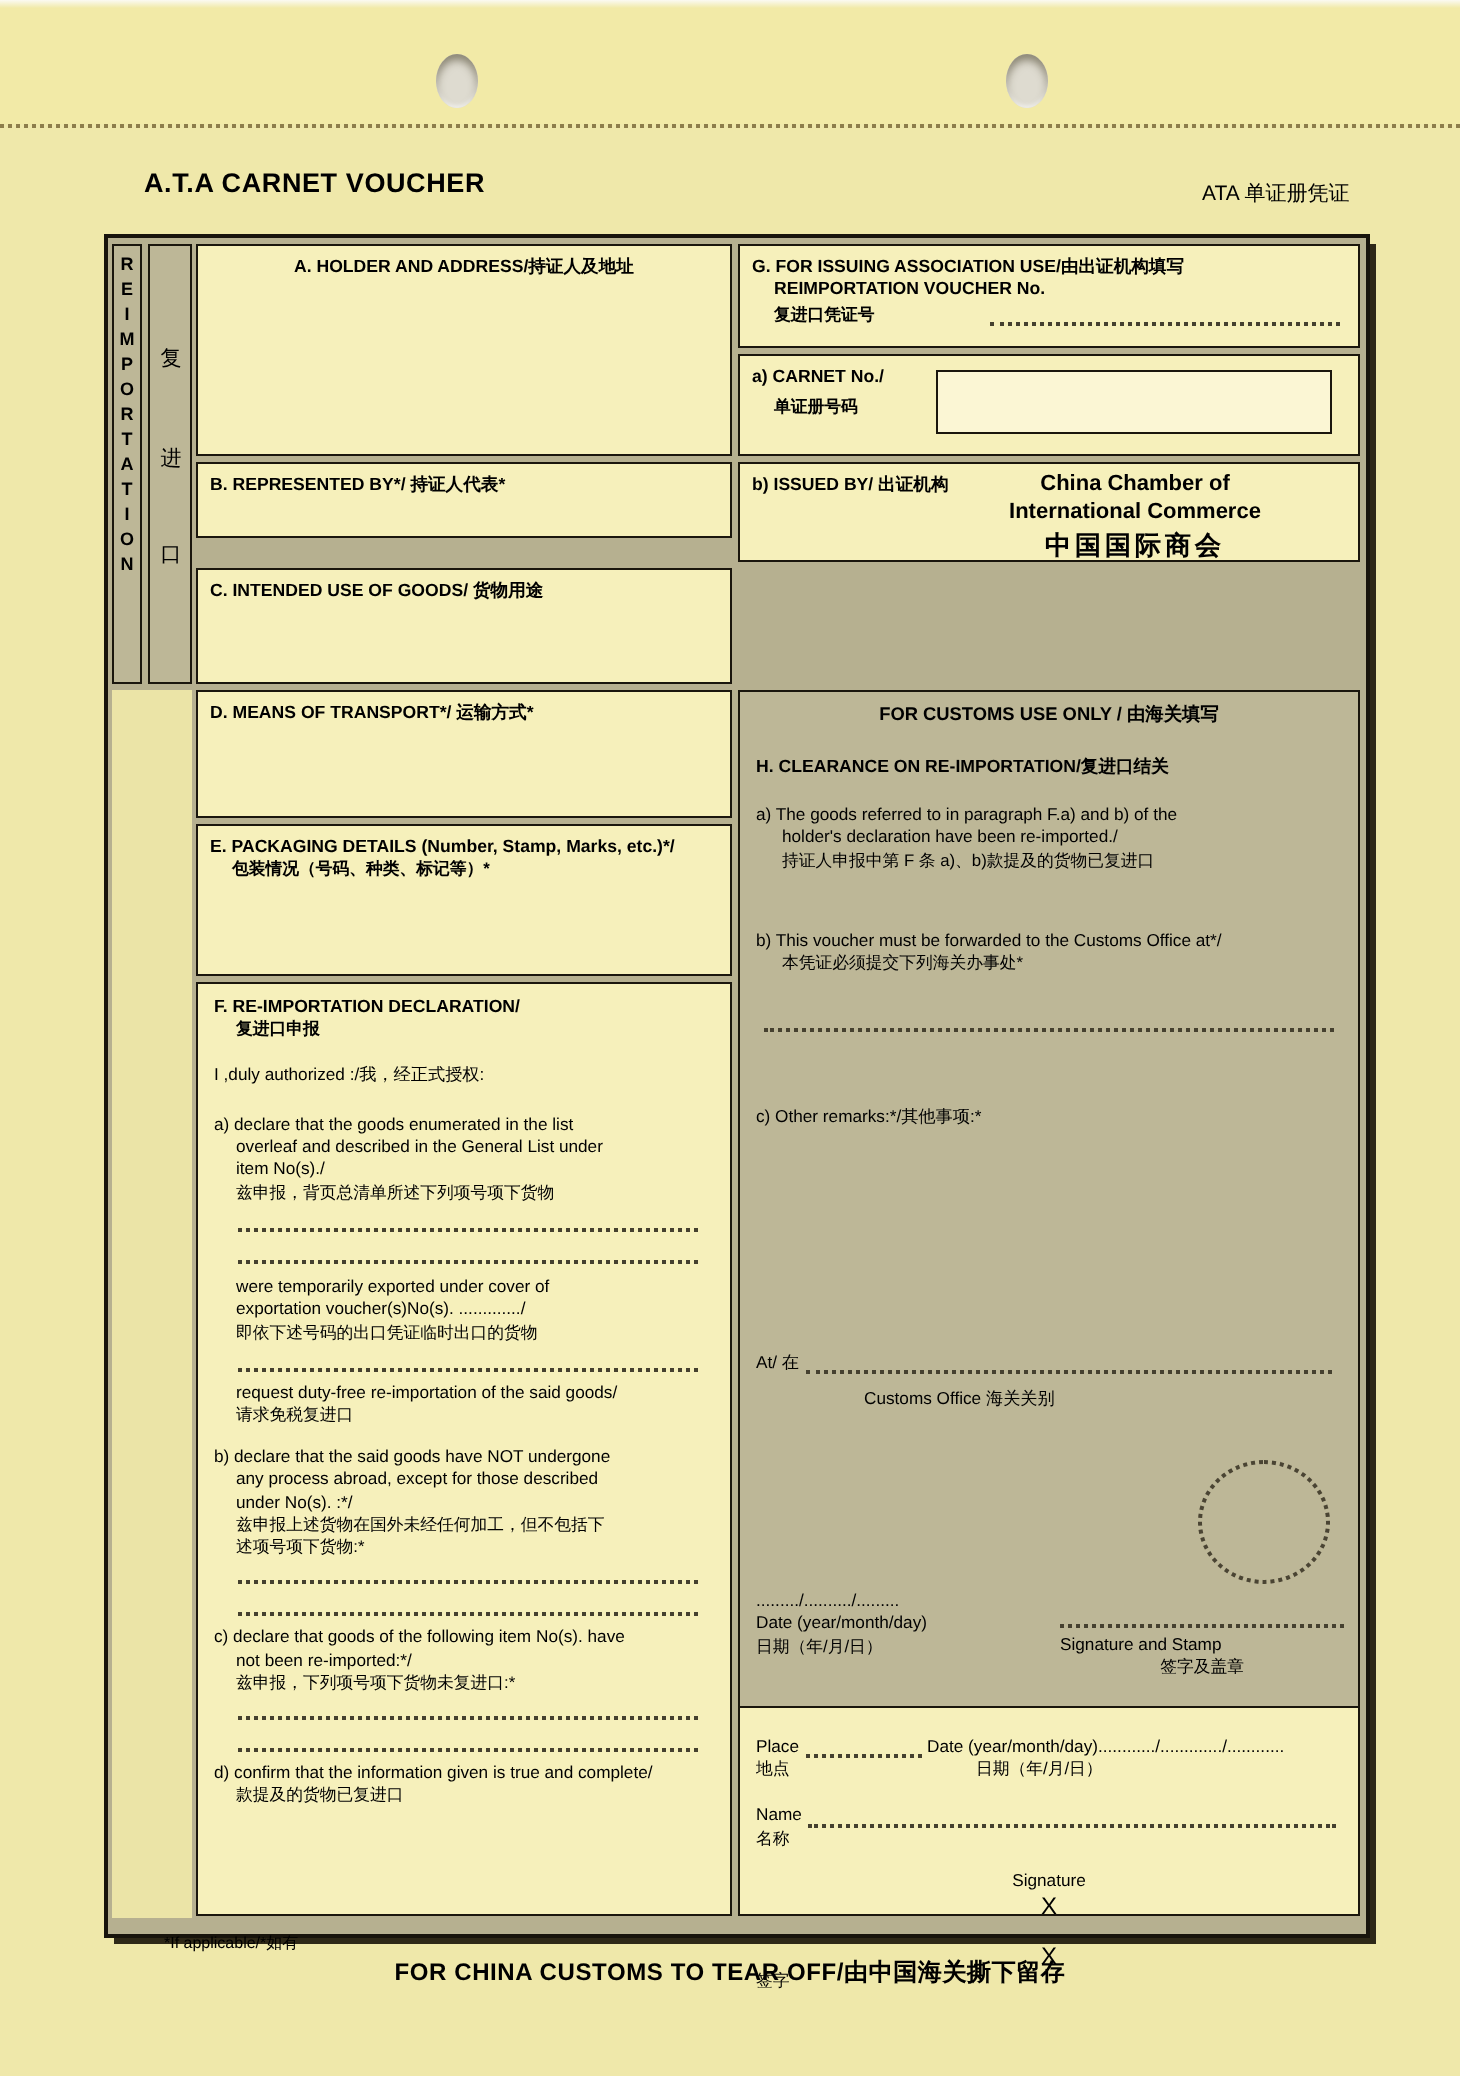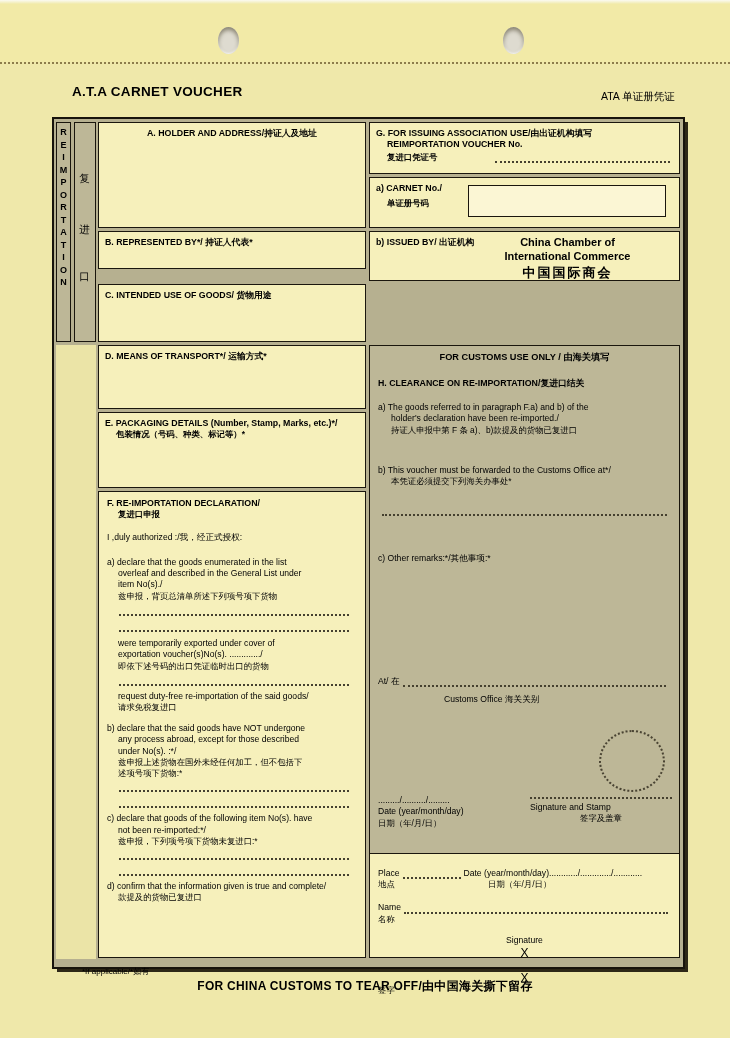--- a/index.html
+++ b/index.html
@@ -174,30 +174,30 @@
         <div class="txt zh ind2">本凭证必须提交下列海关办事处*</div>
       </div>
       <div class="dotrule" style="position:absolute;left:12px;right:12px;top:166px;"></div>
 
       <div class="txt" style="position:absolute;left:8px;top:186px;margin-top:21px;">c) Other remarks:*/其他事项:*</div>
 
       <div class="flexrow" style="position:absolute;left:8px;right:10px;top:330px;">
         <span class="txt">At/ 在</span>
         <div class="dotfill"></div>
       </div>
-      <div class="txt" style="position:absolute;left:62px;top:348px;margin-left:12px;">Customs Office  海关关别</div>
+      <div class="txt" style="position:absolute;left:62px;top:348px;">Customs Office  海关关别</div>
 
       <div class="stamp-circle" style="left:229px;top:384px;"></div>
 
       <div style="position:absolute;left:8px;top:449px;">
         <div class="txt">........./........../.........</div>
         <div class="txt">Date (year/month/day)</div>
         <div class="txt zh">日期（年/月/日）</div>
       </div>
-      <div style="position:absolute;left:160px;top:449px;width:142px;">
+      <div style="position:absolute;left:160px;top:464px;width:142px;">
         <div class="dotrule" style="margin-bottom:3px;"></div>
         <div class="txt">Signature and Stamp</div>
         <div class="txt zh center">签字及盖章</div>
       </div>
     </div>
 
     <div class="box" style="left:315px;top:734px;width:311px;height:105px;padding:14px 8px 0;">
       <div class="flexrow">
         <span class="txt">Place</span>
         <div class="dotfill" style="max-width:58px;"></div>

